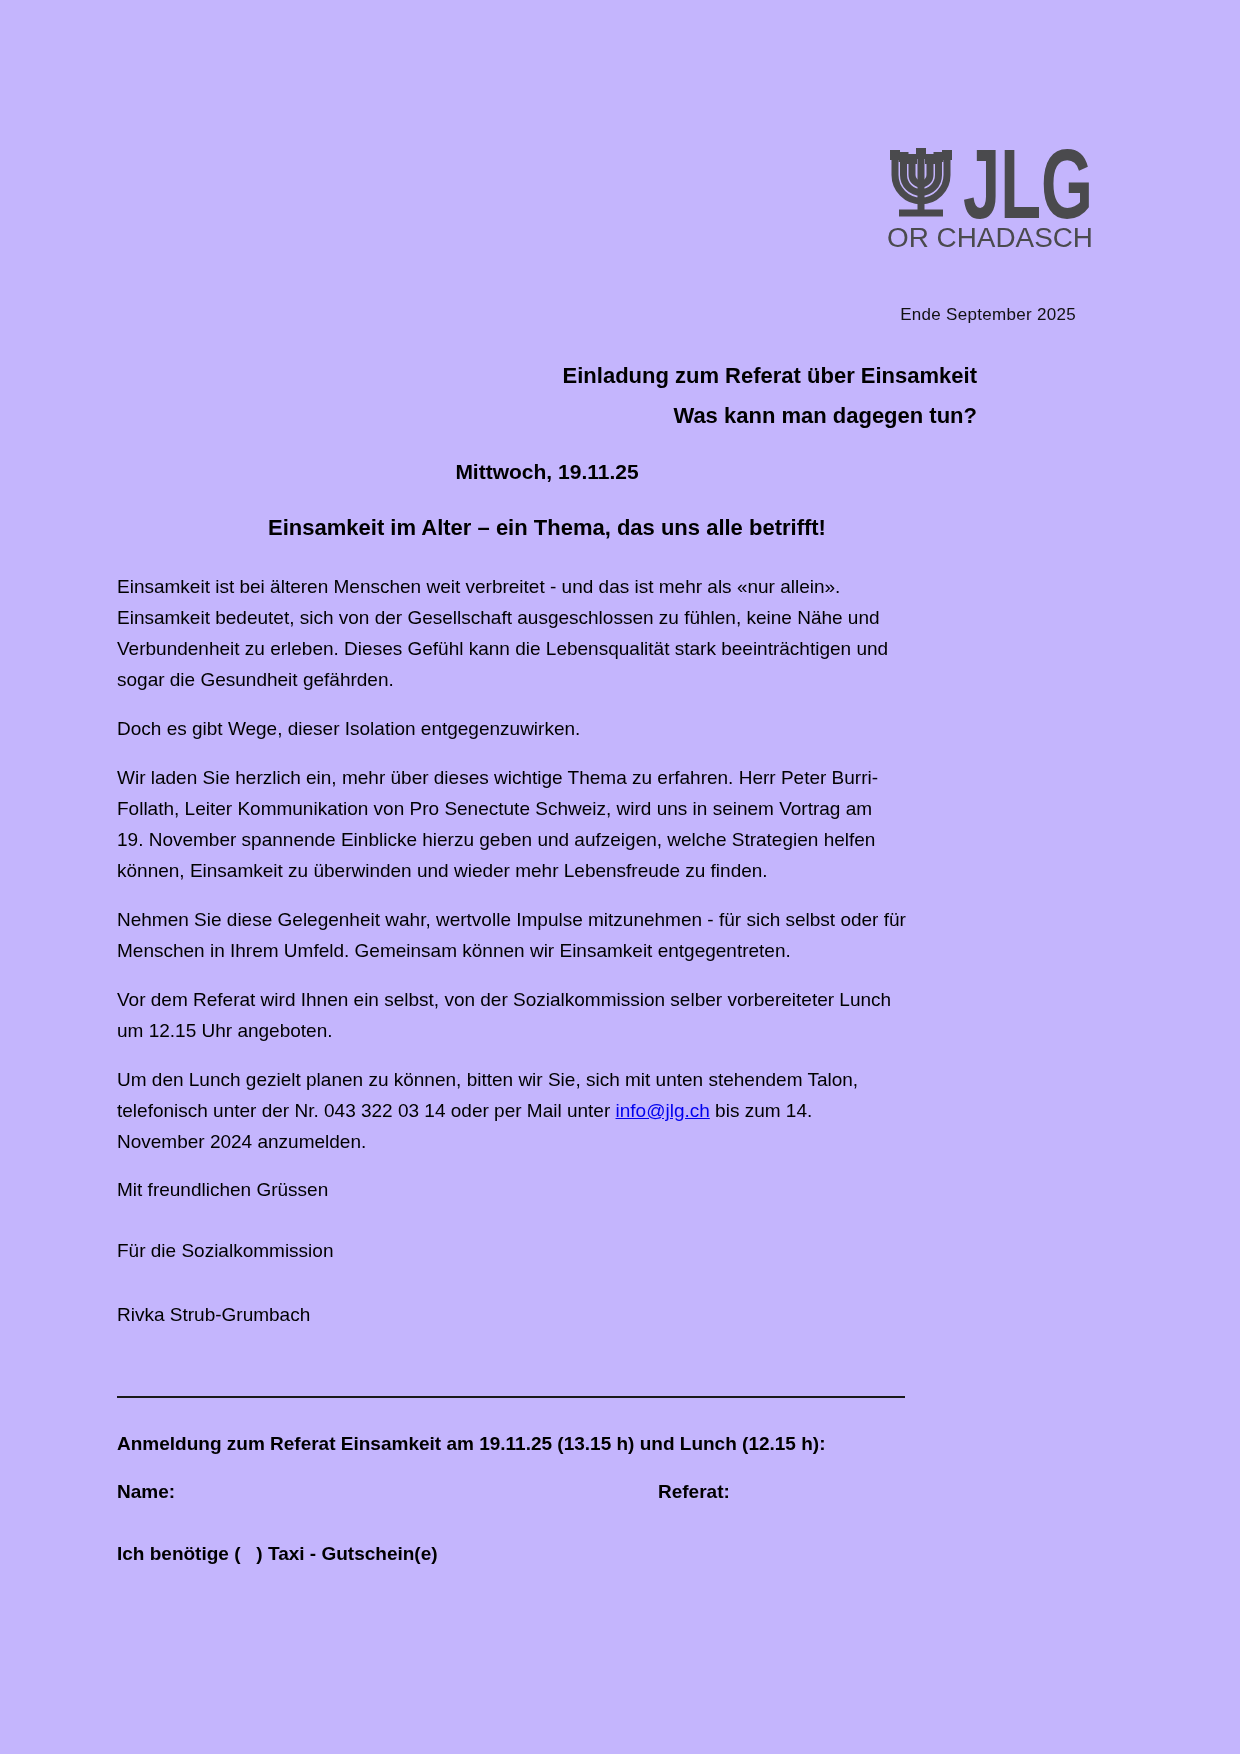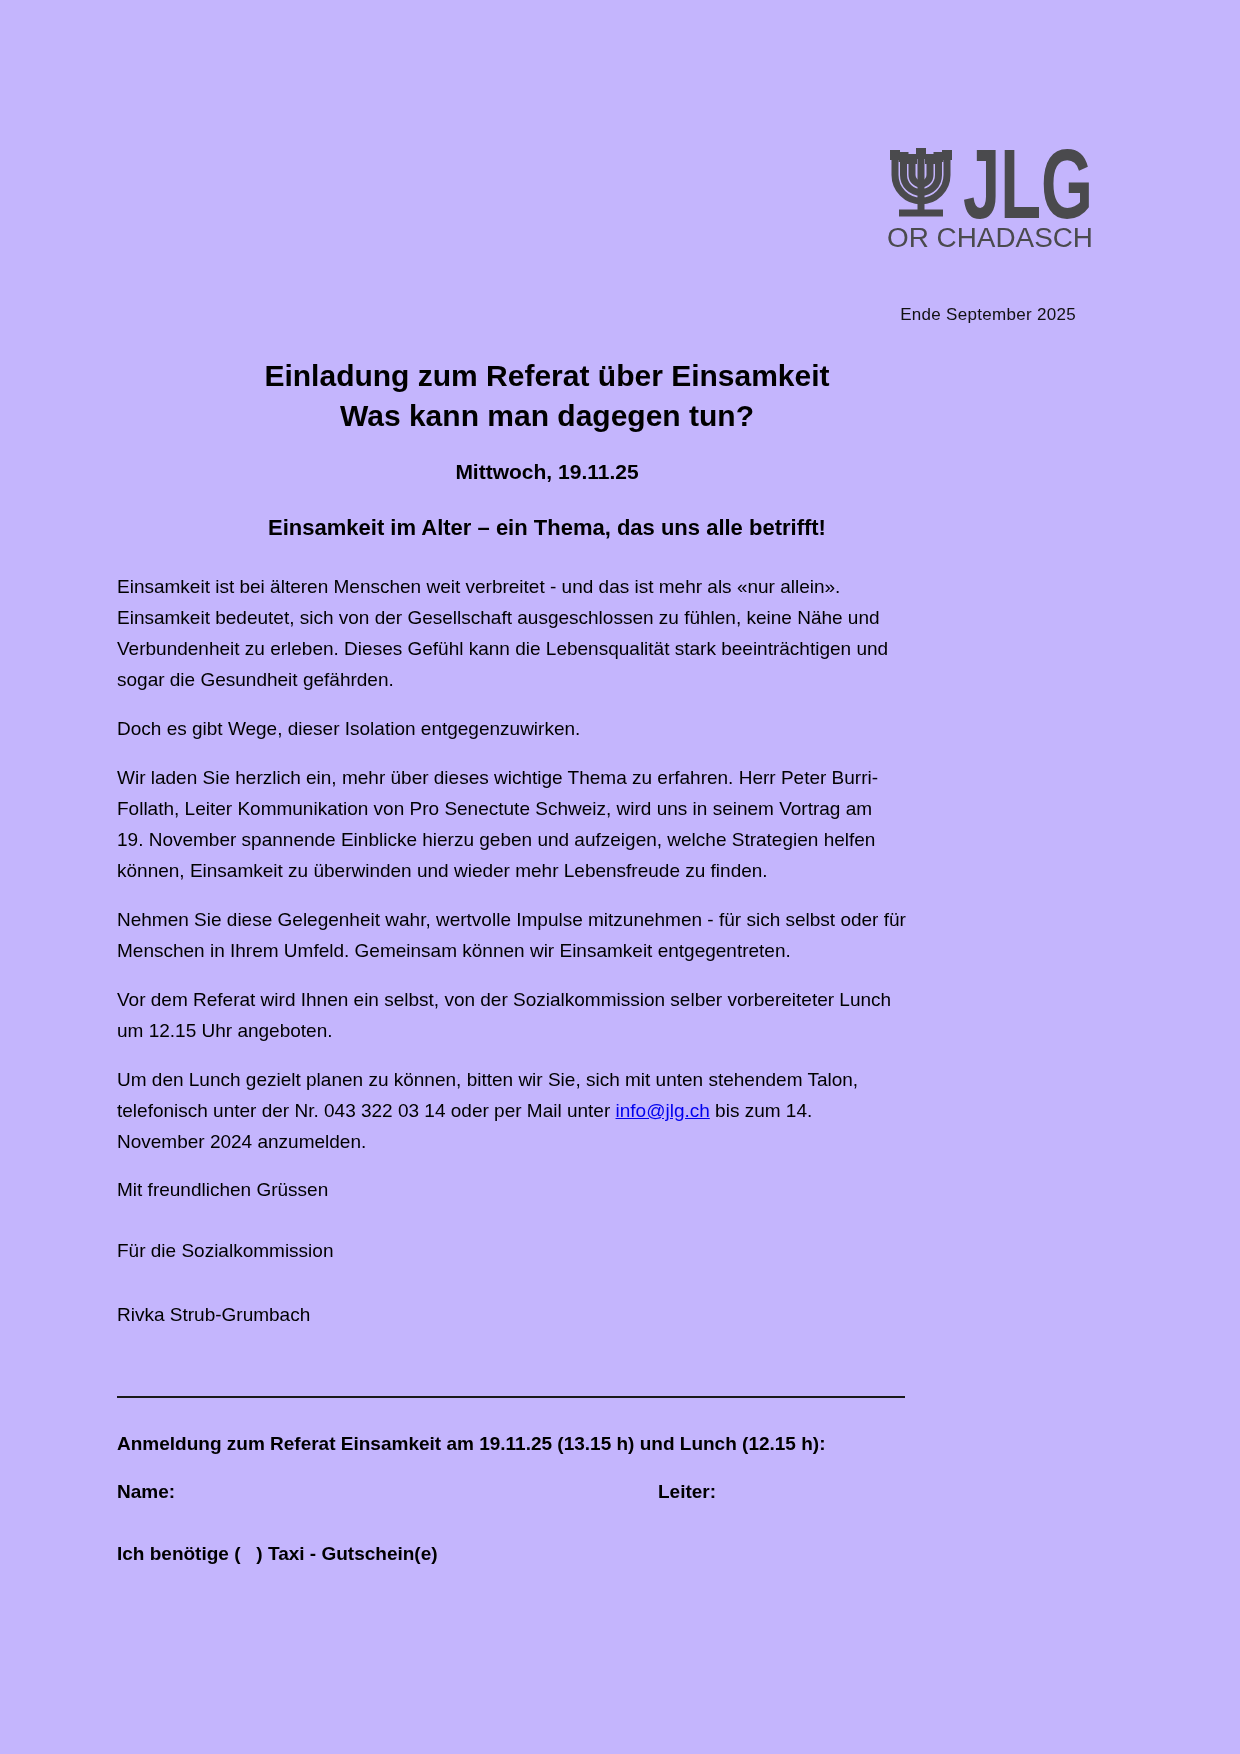--- a/index.html
+++ b/index.html
@@ -13,21 +13,21 @@
   }
   
   .logo{position:absolute;top:145px;left:883px;width:212px;height:104px;}
   
   .dateline{
     position:absolute;top:302px;right:164px;
     font-size:17px;line-height:26px;letter-spacing:0.3px;color:#111;
   }
   
   .main{margin:0 263px 0 117px;padding-top:356px;width:860px;}
-  .title-line{font-size:30px;line-height:40px;font-weight:700;text-align:center;}
+  .title-line{font-size:22px;line-height:40px;font-weight:700;text-align:right;}
   .h-date{margin-top:20px;font-size:21px;line-height:31px;font-weight:700;text-align:center;}
   .h-subject{margin-top:25px;font-size:22px;line-height:32px;font-weight:700;text-align:center;}
   .bp{margin:18px 0 0 0;font-size:19px;line-height:31px;}
   .bp.first{margin-top:27px;}
   .b{font-weight:400;margin-top:41px;}
   .link{color:#0000ee;text-decoration:underline;}
   .closing{margin:17px 0 0 0;font-size:19px;line-height:31px;}
   .closing.gap1{margin-top:30px;}
   .closing.gap2{margin-top:33px;}
   .separator{margin-top:66px;width:788px;border-top:2px solid #1a1a1a;height:0;}
@@ -84,18 +84,18 @@
 
     <p class="closing">Mit freundlichen Grüssen</p>
     <p class="closing gap1">Für die Sozialkommission</p>
     <p class="closing gap2">Rivka Strub-Grumbach</p>
 
     <div class="separator"></div>
 
     <p class="talon-heading">Anmeldung zum Referat Einsamkeit am 19.11.25 (13.15 h) und Lunch (12.15 h):</p>
     <div class="talon-row">
       <span>Name:</span>
-      <span class="vorname">Leiter:</span>
+      <span class="vorname">Referat:</span>
     </div>
     <p class="talon-line last">Ich benötige (   ) Taxi - Gutschein(e)</p>
   </div>
 
 </div>
 
 </body></html>

